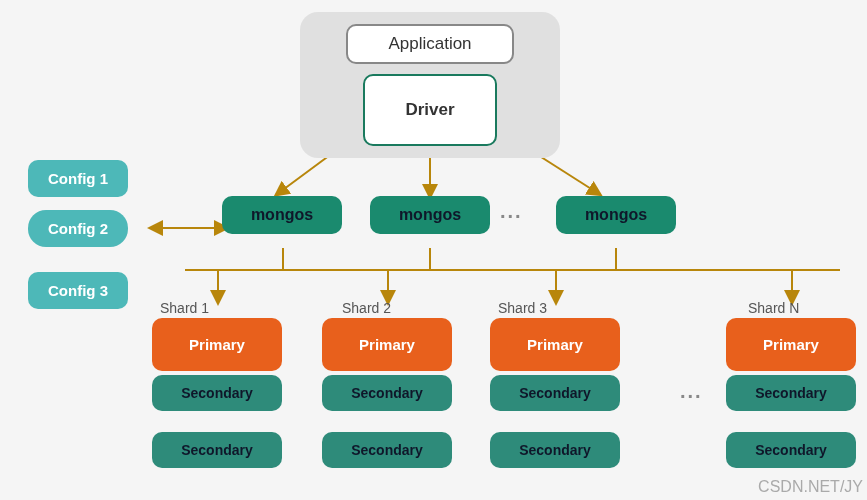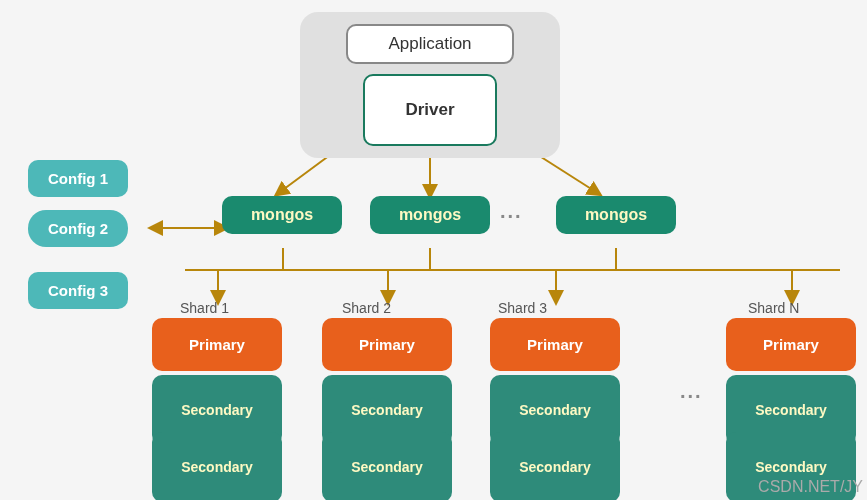--- a/index.html
+++ b/index.html
@@ -50,21 +50,21 @@
       padding: 24px 40px;
       font-size: 17px;
       font-weight: 700;
       color: #333;
     }
 
     
     .mongos-box {
       position: absolute;
       background: #1a8a6e;
-      color: #fef9c3;
+      color: #0f172a;
       border-radius: 10px;
       padding: 10px 22px;
       font-size: 16px;
       font-weight: 600;
       text-align: center;
     }
 
     
     .config-box {
       position: absolute;
@@ -96,23 +96,23 @@
       font-size: 15px;
       font-weight: 700;
       text-align: center;
       width: 130px;
     }
 
     
     .secondary-box {
       position: absolute;
       background: #2e8b7a;
-      color: #fef9c3;
-      border-radius: 10px;
-      padding: 27px 0;
+      color: #0f172a;
+      border-radius: 10px;
+      padding: 10px 0;
       font-size: 14px;
       font-weight: 600;
       text-align: center;
       width: 130px;
     }
 
     
     .svg-overlay {
       position: absolute;
       top: 0;
@@ -212,21 +212,21 @@
   </div>
   <div class="mongos-box" style="top: 196px; left: 370px; width: 120px;">
     <span>mongos</span>
   </div>
   <div class="mongos-box" style="top: 196px; left: 556px; width: 120px;">
     <span>mongos</span>
   </div>
 
   <div class="dots-text" style="top: 200px; left: 500px;">...</div>
 
-  <div class="shard-label" style="top: 300px; left: 160px; margin-left: 20px;">
+  <div class="shard-label" style="top: 300px; left: 160px;">
     <span>Shard 1</span>
   </div>
   <div class="shard-label" style="top: 300px; left: 342px;">
     <span>Shard 2</span>
   </div>
   <div class="shard-label" style="top: 300px; left: 498px;">
     <span>Shard 3</span>
   </div>
   <div class="shard-label" style="top: 300px; left: 748px;">
     <span>Shard N</span>

